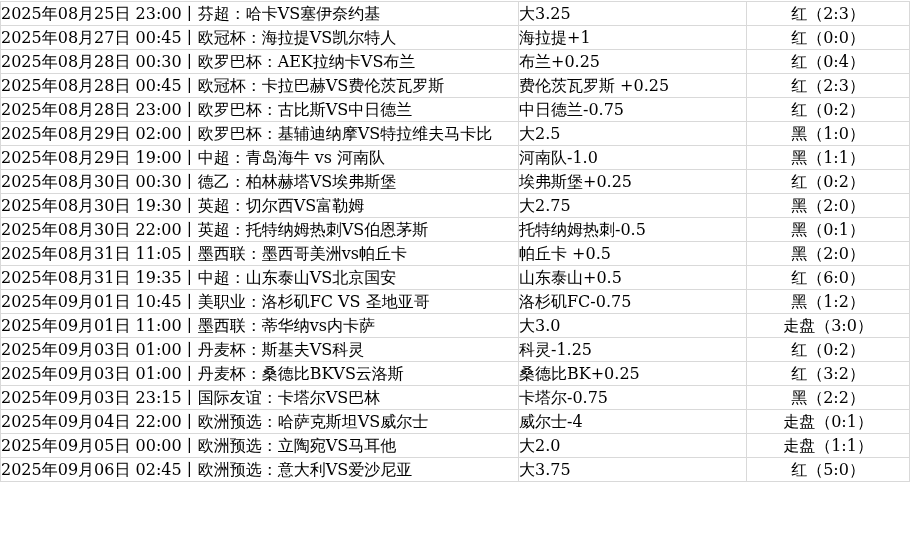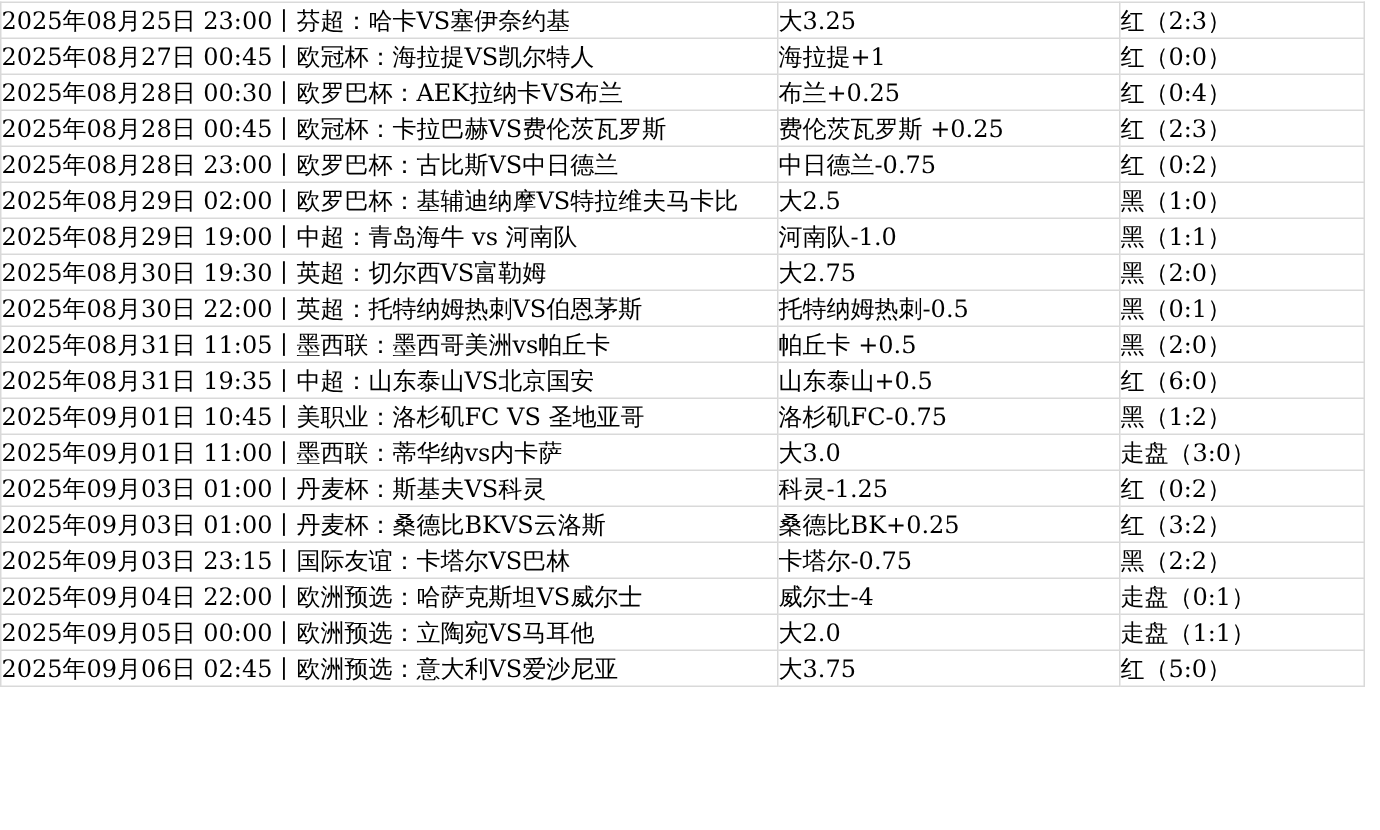--- a/index.html
+++ b/index.html
@@ -28,21 +28,21 @@
     font-size: 16px;
     line-height: 23px;
     color: #000000;
     white-space: nowrap;
     overflow: hidden;
     vertical-align: middle;
     padding: 0;
   }
   td.col-match { width: 517px; padding-left: 4px; }
   td.col-bet   { width: 227px; padding-left: 6px; }
-  td.col-result{ width: 162px; padding-left: 6px; }
+  td.col-result{ width: 162px; padding-left: 6px; text-align: center; }
 </style>
 </head>
 <body>
 
 <div class="sheet">
   <table class="grid">
     <tbody id="rows">
         <tr>
     <td class="col-match">2025年08月25日 23:00丨芬超：哈卡VS塞伊奈约基</td>
     <td class="col-bet">大3.25</td>
@@ -70,20 +70,25 @@
   </tr>
         <tr>
     <td class="col-match">2025年08月29日 02:00丨欧罗巴杯：基辅迪纳摩VS特拉维夫马卡比</td>
     <td class="col-bet">大2.5</td>
     <td class="col-result">黑（1:0）</td>
   </tr>
         <tr>
     <td class="col-match">2025年08月29日 19:00丨中超：青岛海牛 vs 河南队</td>
     <td class="col-bet">河南队-1.0</td>
     <td class="col-result">黑（1:1）</td>
+  </tr>
+        <tr>
+    <td class="col-match">2025年08月30日 00:30丨德乙：柏林赫塔VS埃弗斯堡</td>
+    <td class="col-bet">埃弗斯堡+0.25</td>
+    <td class="col-result">红（0:2）</td>
   </tr>
         <tr>
     <td class="col-match">2025年08月30日 19:30丨英超：切尔西VS富勒姆</td>
     <td class="col-bet">大2.75</td>
     <td class="col-result">黑（2:0）</td>
   </tr>
         <tr>
     <td class="col-match">2025年08月30日 22:00丨英超：托特纳姆热刺VS伯恩茅斯</td>
     <td class="col-bet">托特纳姆热刺-0.5</td>
     <td class="col-result">黑（0:1）</td>

